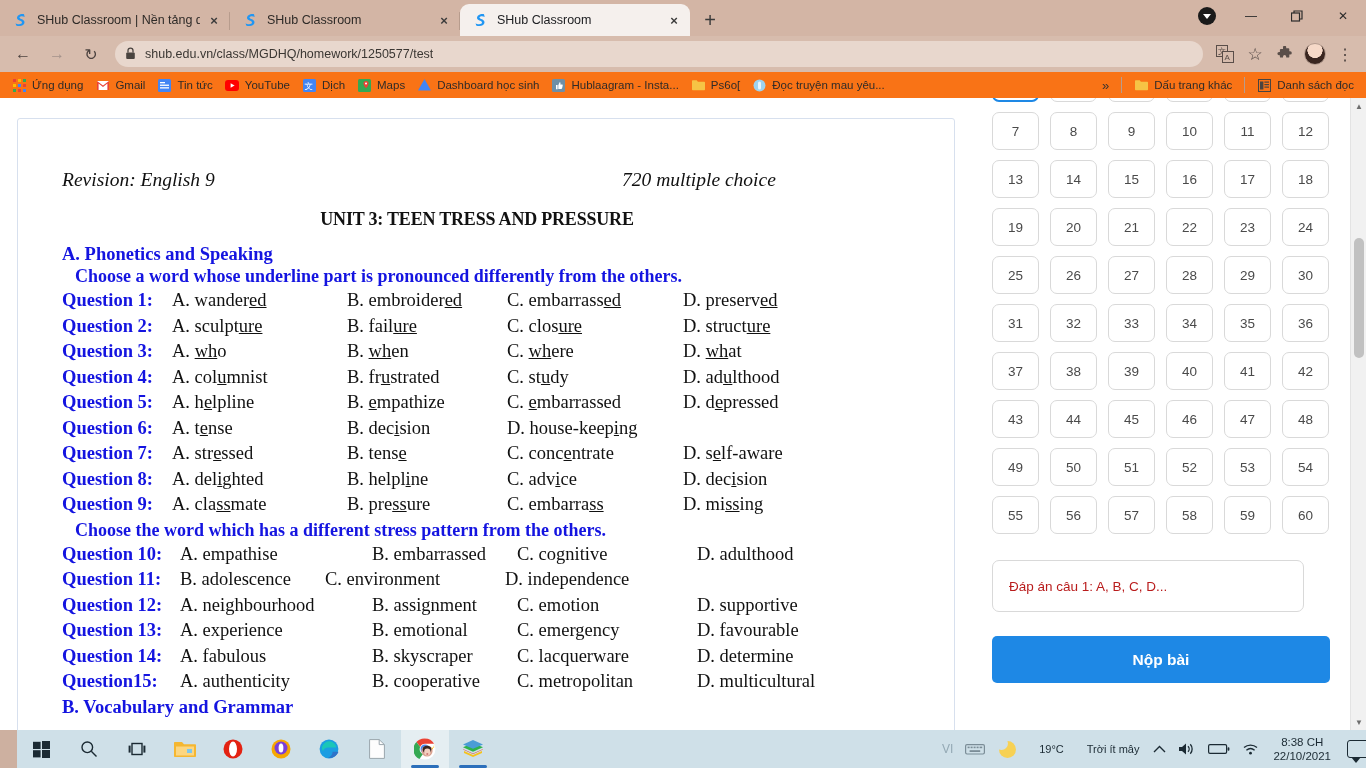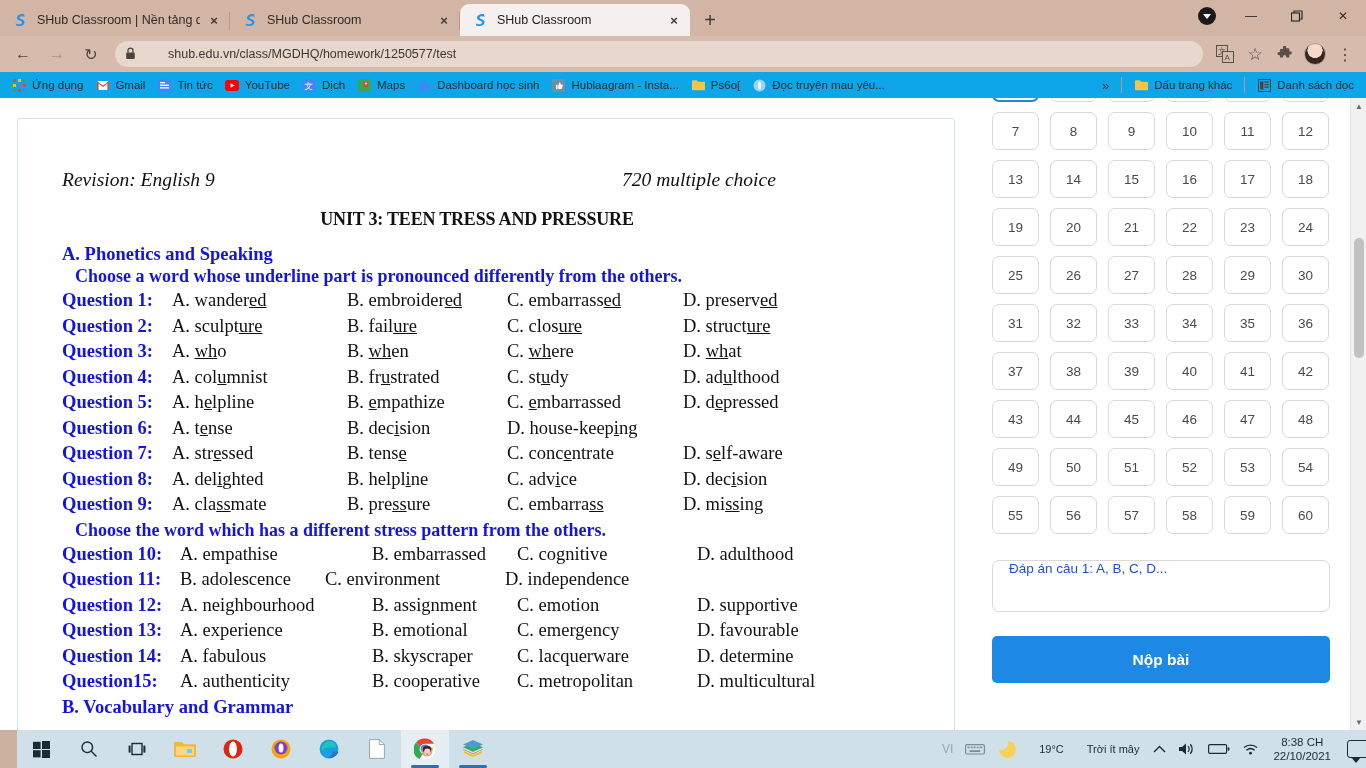--- a/index.html
+++ b/index.html
@@ -82,38 +82,38 @@
   .navbtn {
     width: 30px; height: 30px; margin: 0 2px;
     display: flex; align-items: center; justify-content: center;
     color: #4d4340; font-size: 16px;
   }
   .navbtn.disabled { color: #a3928b; }
   .omnibox {
     flex: 1 1 auto; height: 26px; margin: 0 7px;
     background: #e8d7cd; border-radius: 13px;
     display: flex; align-items: center; padding: 0 10px;
-    font-size: 12.5px; color: #3b3733; gap: 23px;
+    font-size: 12.5px; color: #3b3733;
   }
   .omnibox .lock { margin-right: 9px; font-size: 11px; color: #4a4440; }
   .omnibox .url { white-space: nowrap; overflow: hidden; }
   .tbicon {
     width: 28px; height: 28px; margin: 0 1px;
     display: flex; align-items: center; justify-content: center;
     color: #4d4340; font-size: 14px;
   }
   .avatar-img {
     width: 22px; height: 22px; border-radius: 50%;
     background: radial-gradient(circle at 50% 32%, #f6d9c8 0 44%, #3a2620 46% 100%);
     border: 1px solid #b59d90;
   }
 
   .chrome-bookmarks {
     position: absolute; top: 72px; left: 0; width: 1366px; height: 26px;
-    background: #0ea5e9;
+    background: #f97316;
     display: flex; align-items: center; padding: 0 6px;
     font-size: 11.5px; color: #2f2b28;
   }
   .bm {
     display: flex; align-items: center; height: 22px;
     padding: 0 6px; border-radius: 4px; white-space: nowrap;
   }
   .bm .bmico {
     width: 15px; height: 15px; margin-right: 5px; flex: 0 0 15px;
     display: flex; align-items: center; justify-content: center;
@@ -182,24 +182,24 @@
   }
   .qcell {
     width: 47px; height: 38px; border: 1px solid #d9d9d9;
     border-radius: 7px; background: #fff;
     display: flex; align-items: center; justify-content: center;
     font-size: 13.5px; color: #4a4a4a;
     font-family: "Liberation Sans", sans-serif;
   }
   .qcell.selected { border: 2px solid #1e88e5; color: #1e88e5; }
   .answer-input {
-    margin-top: 26px; width: 338px; height: 52px;
+    margin-top: 26px; width: 312px; height: 52px;
     border: 1px solid #d9d9d9; border-radius: 7px;
-    display: flex; padding: 0 16px;
-    font-size: 13.5px; color: #1d4ed8; background: #fff;
+    display: flex; align-items: center; padding: 0 16px;
+    font-size: 13.5px; color: #b91c1c; background: #fff;
   }
   .submit-btn {
     margin-top: 24px; width: 338px; height: 47px;
     background: #1e88e5; border-radius: 5px;
     display: flex; align-items: center; justify-content: center;
     color: #fff; font-size: 15.5px; font-weight: bold;
   }
 
   
   .pagescroll {

